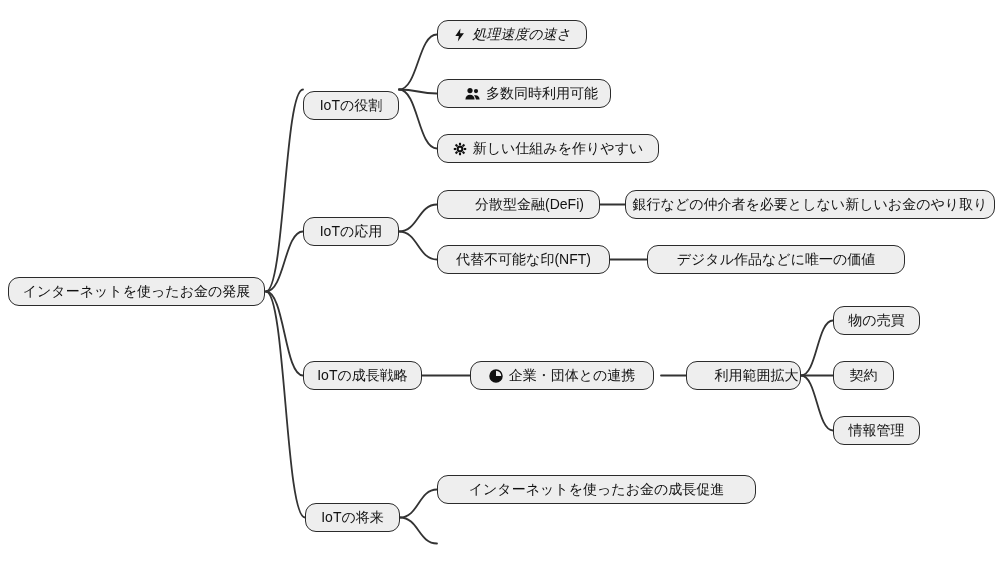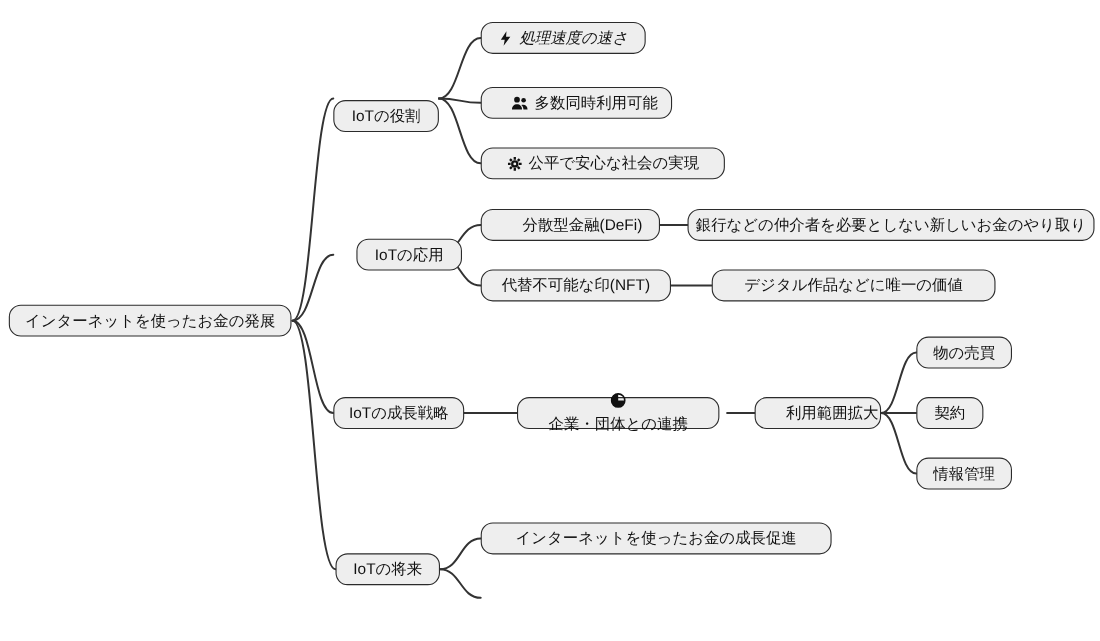--- a/index.html
+++ b/index.html
@@ -104,24 +104,24 @@
             <line x1="10.8" y1="7" x2="13.2" y2="7"></line>
           <line x1="2.6" y1="2.6" x2="4.3" y2="4.3"></line>
             <line x1="9.7" y1="9.7" x2="11.4" y2="11.4"></line>
           <line x1="11.4" y1="2.6" x2="9.7" y2="4.3"></line>
             <line x1="4.3" y1="9.7" x2="2.6" y2="11.4"></line>
         </g>
         <circle cx="7" cy="7" r="3.4" fill="#111"></circle>
         <circle cx="7" cy="7" r="1.3" fill="#eee"></circle>
       </svg>
     </span>
-    <span>公平で安心な社会の実現</span>
+    <span>新しい仕組みを作りやすい</span>
   </div>
 
-  <div class="node" style="left:303px;top:217px;width:96px;margin-left:21px;">
+  <div class="node" style="left:303px;top:217px;width:96px;">
     <span>IoTの応用</span>
   </div>
 
   <div class="node" style="left:437px;top:190px;width:163px;padding-left:32px;">
     <span>分散型金融(DeFi)</span>
   </div>
 
   <div class="node" style="left:625px;top:190px;width:370px;">
     <span>銀行などの仲介者を必要としない新しいお金のやり取り</span>
   </div>
@@ -131,21 +131,21 @@
   </div>
 
   <div class="node" style="left:647px;top:245px;width:258px;">
     <span>デジタル作品などに唯一の価値</span>
   </div>
 
   <div class="node" style="left:303px;top:361px;width:119px;">
     <span>IoTの成長戦略</span>
   </div>
 
-  <div class="node" style="left:470px;top:361px;width:184px;flex-direction:column;">
+  <div class="node" style="left:470px;top:361px;width:184px;">
     <span class="ico">
       <svg width="14" height="14" viewBox="0 0 14 14">
         <circle cx="7" cy="7" r="6" fill="none" stroke="#111" stroke-width="1.5"></circle>
         <path d="M7,7 L13,7 A6,6 0 1 1 7,1 Z" fill="#111"></path>
       </svg>
     </span>
     <span>企業・団体との連携</span>
   </div>
 
   <div class="node" style="left:686px;top:361px;width:115px;padding-left:36px;">

